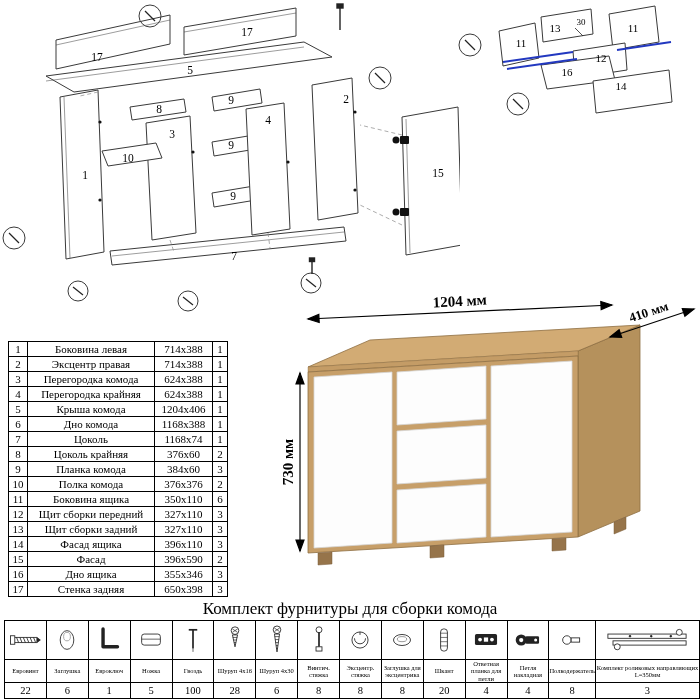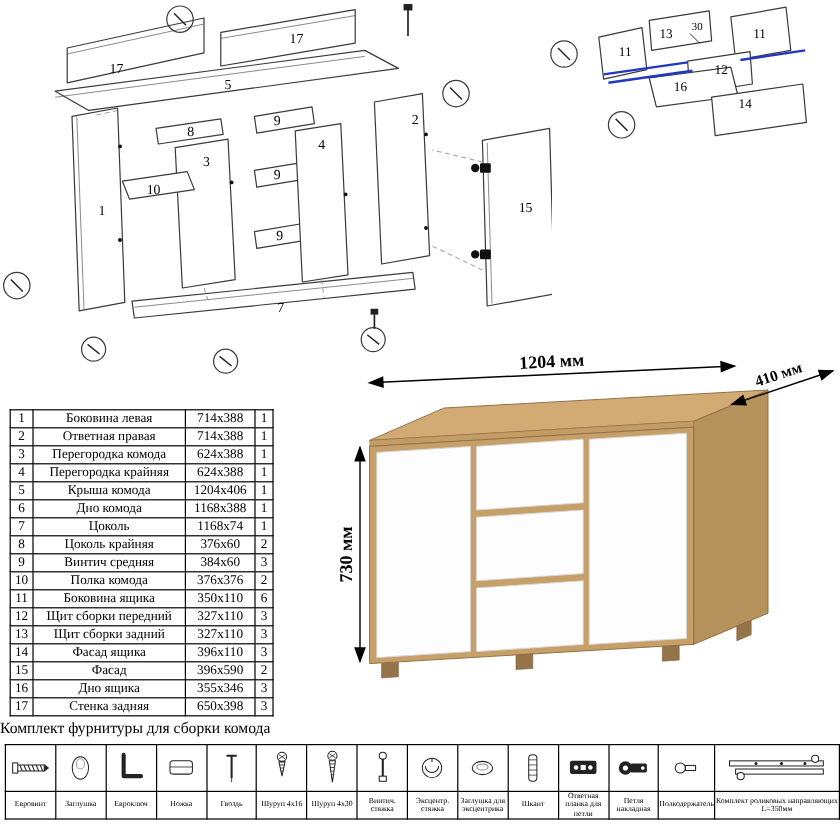--- a/index.html
+++ b/index.html
@@ -28,21 +28,21 @@
     color: #000;
     white-space: nowrap;
   }
   .pt-num  { width: 19px; }
   .pt-name { width: 127px; }
   .pt-size { width: 58px; margin-left: 31px; }
   .pt-qty  { width: 15px; }
 
   .hw-title {
     position: absolute; top: 599px; left: 0; width: 700px;
-    font-size: 13px; color: #000;
+    text-align: center; font-size: 17px; color: #000;
   }
 
   .hw-table { position: absolute; left: 4px; top: 620px; border-collapse: collapse; table-layout: fixed; }
   .hw-table td { border: 1px solid #000; text-align: center; vertical-align: middle; padding: 0; }
   .hw-icon-cell { width: 42px; height: 38px; }
   .hw-icon-cell.wide { width: 104px; }
   .hw-icon-cell svg { width: 36px; height: 34px; margin: 2px auto; }
   .hw-icon-cell.wide svg { width: 98px; height: 34px; }
   .hw-name-cell { font-size: 6.5px; line-height: 1.12; height: 23px; padding: 1px; word-wrap: break-word; }
   .hw-qty-cell  { font-size: 10.5px; height: 15px; line-height: 15px; }
@@ -184,21 +184,21 @@
   <table class="parts-table">
     <tbody id="parts-tbody">
         <tr>
           <td class="pt-num">1</td>
           <td class="pt-name">Боковина левая</td>
           <td class="pt-size">714x388</td>
           <td class="pt-qty">1</td>
         </tr>
         <tr>
           <td class="pt-num">2</td>
-          <td class="pt-name">Ответная правая</td>
+          <td class="pt-name">Эксцентр правая</td>
           <td class="pt-size">714x388</td>
           <td class="pt-qty">1</td>
         </tr>
         <tr>
           <td class="pt-num">3</td>
           <td class="pt-name">Перегородка комода</td>
           <td class="pt-size">624x388</td>
           <td class="pt-qty">1</td>
         </tr>
         <tr>
@@ -226,21 +226,21 @@
           <td class="pt-qty">1</td>
         </tr>
         <tr>
           <td class="pt-num">8</td>
           <td class="pt-name">Цоколь крайняя</td>
           <td class="pt-size">376x60</td>
           <td class="pt-qty">2</td>
         </tr>
         <tr>
           <td class="pt-num">9</td>
-          <td class="pt-name">Винтич средняя</td>
+          <td class="pt-name">Планка комода</td>
           <td class="pt-size">384x60</td>
           <td class="pt-qty">3</td>
         </tr>
         <tr>
           <td class="pt-num">10</td>
           <td class="pt-name">Полка комода</td>
           <td class="pt-size">376x376</td>
           <td class="pt-qty">2</td>
         </tr>
         <tr>
@@ -446,16 +446,33 @@
           <td class="hw-name-cell">Шуруп 4x30</td>
           <td class="hw-name-cell">Винтич. стяжка</td>
           <td class="hw-name-cell">Эксцентр. стяжка</td>
           <td class="hw-name-cell">Заглушка для эксцентрика</td>
           <td class="hw-name-cell">Шкант</td>
           <td class="hw-name-cell">Ответная планка для петли</td>
           <td class="hw-name-cell">Петля накладная</td>
           <td class="hw-name-cell">Полкодержатель</td>
           <td class="hw-name-cell">Комплект роликовых направляющих L=350мм</td>
         </tr>
+      <tr id="hw-row-qty">
+          <td class="hw-qty-cell">22</td>
+          <td class="hw-qty-cell">6</td>
+          <td class="hw-qty-cell">1</td>
+          <td class="hw-qty-cell">5</td>
+          <td class="hw-qty-cell">100</td>
+          <td class="hw-qty-cell">28</td>
+          <td class="hw-qty-cell">6</td>
+          <td class="hw-qty-cell">8</td>
+          <td class="hw-qty-cell">8</td>
+          <td class="hw-qty-cell">8</td>
+          <td class="hw-qty-cell">20</td>
+          <td class="hw-qty-cell">4</td>
+          <td class="hw-qty-cell">4</td>
+          <td class="hw-qty-cell">8</td>
+          <td class="hw-qty-cell">3</td>
+        </tr>
     </tbody>
   </table>
 
 </div>
 
 </body></html>

